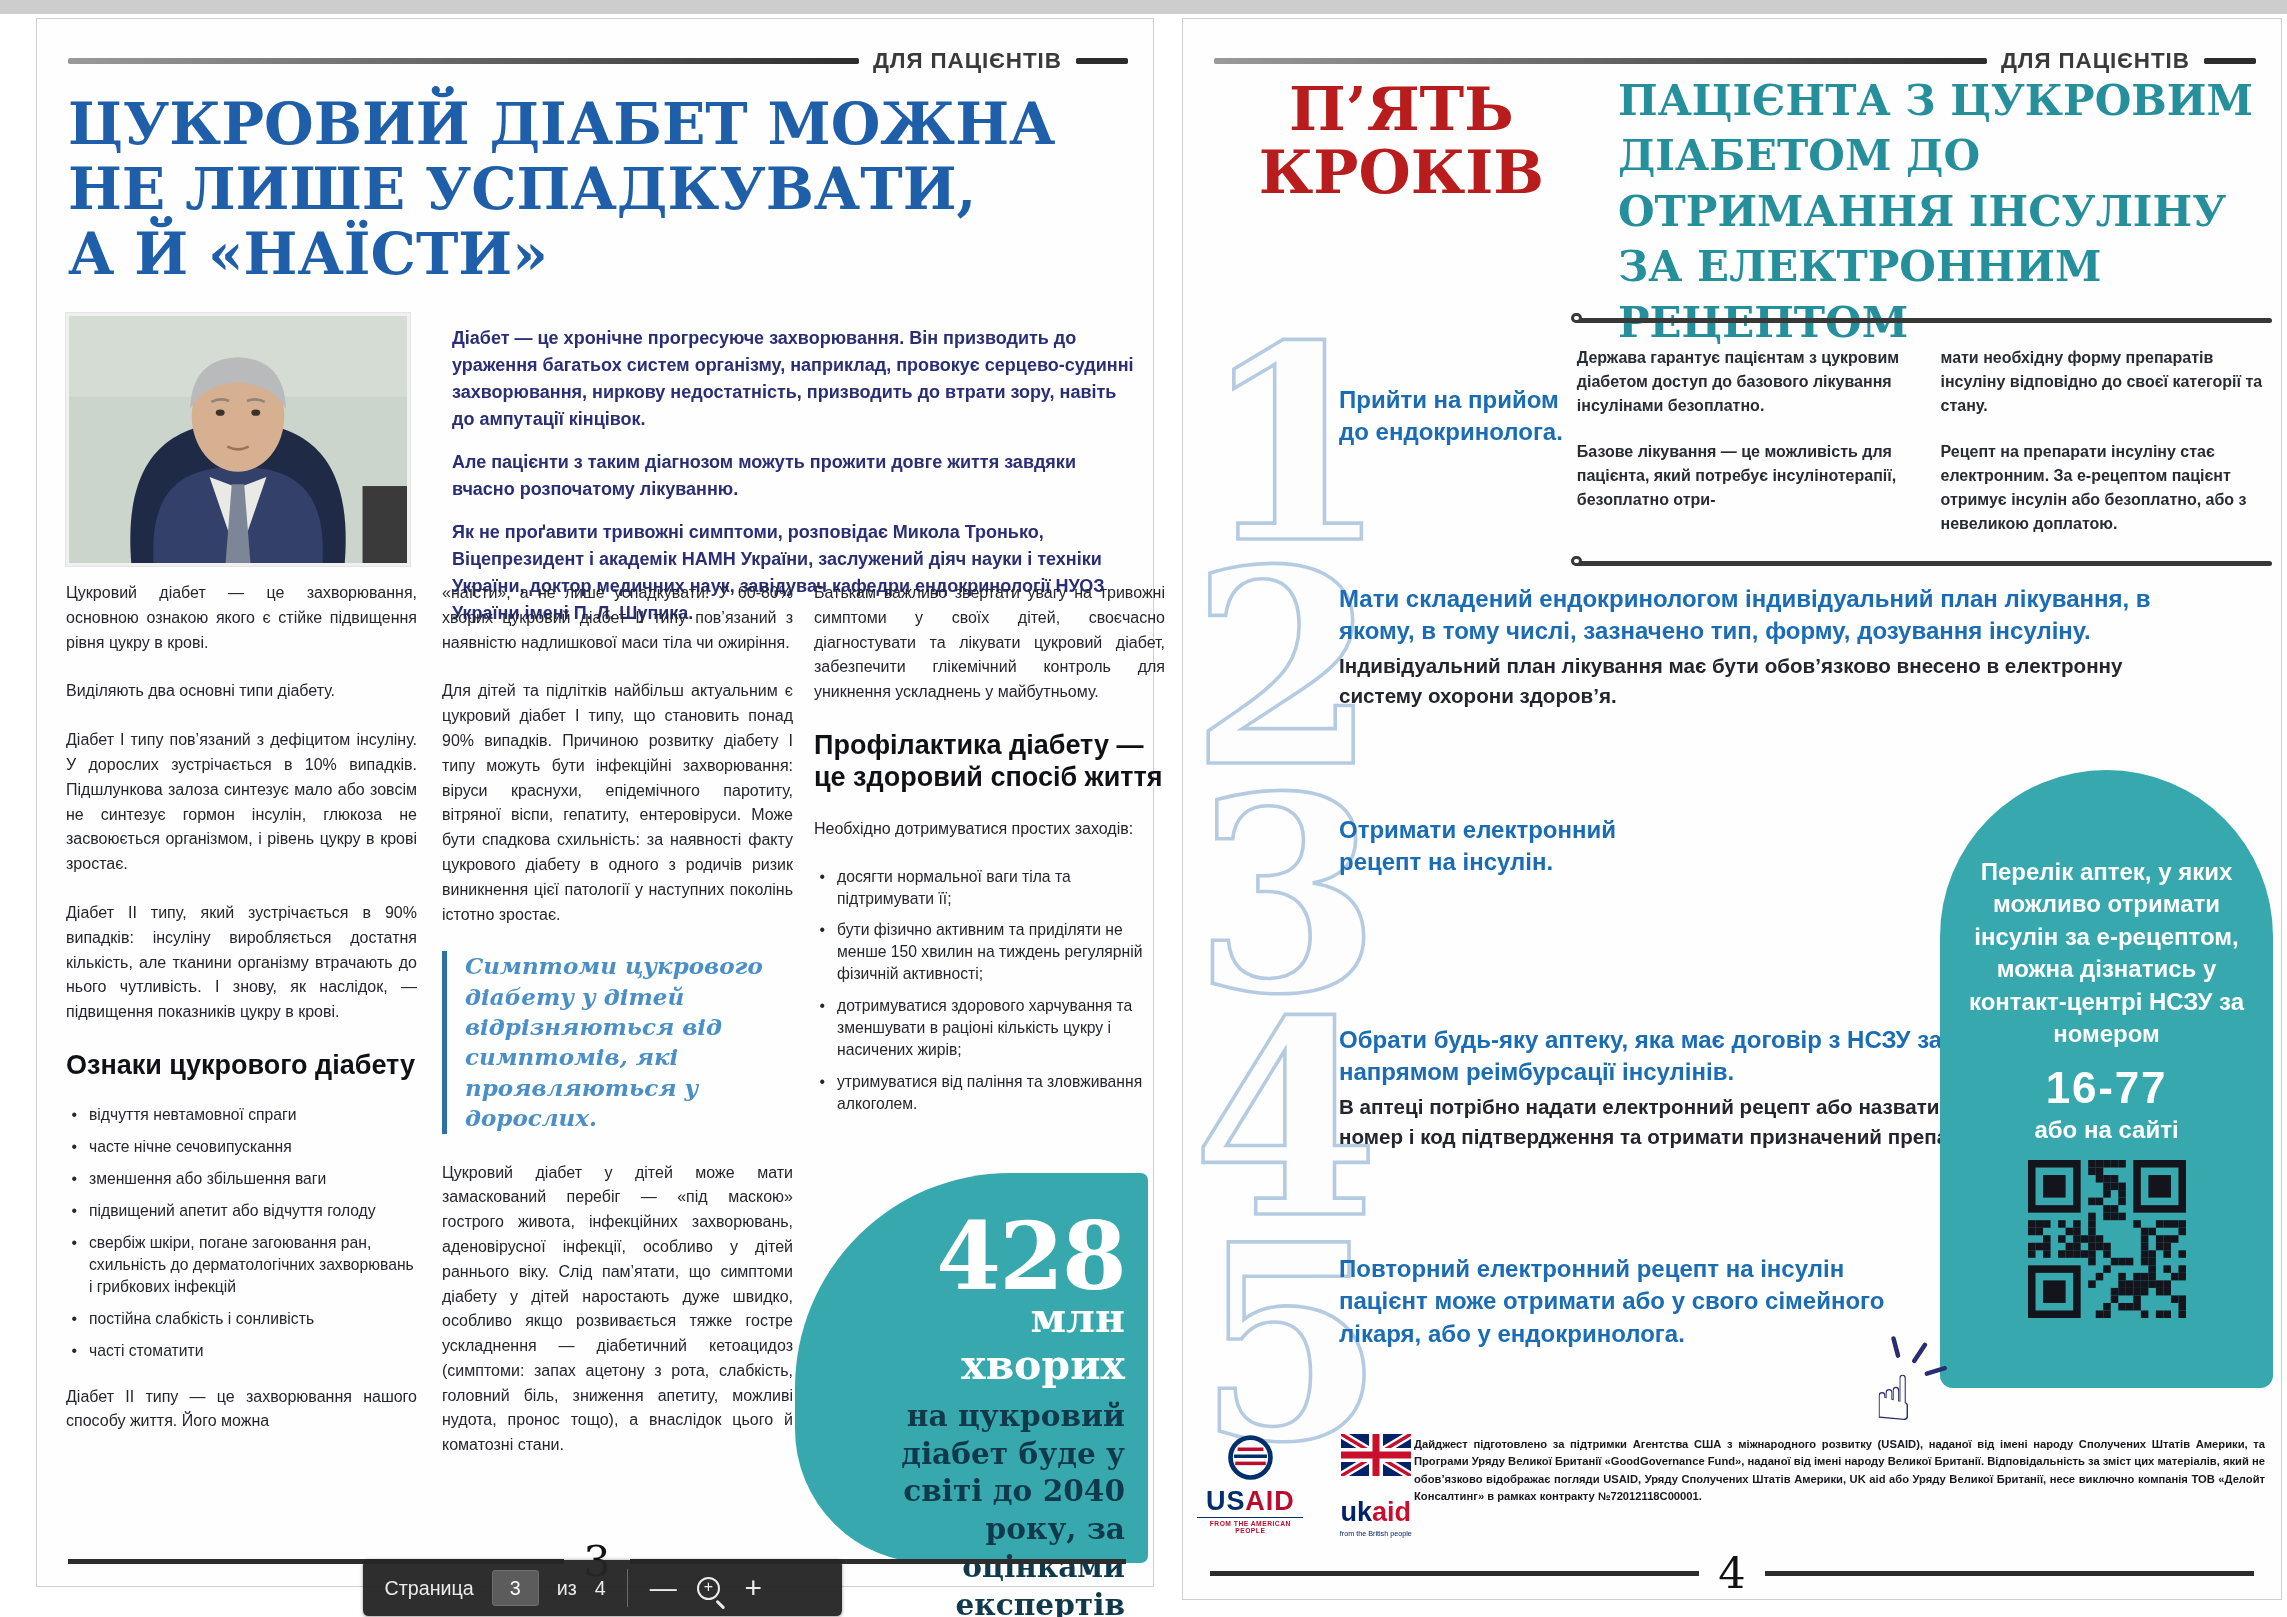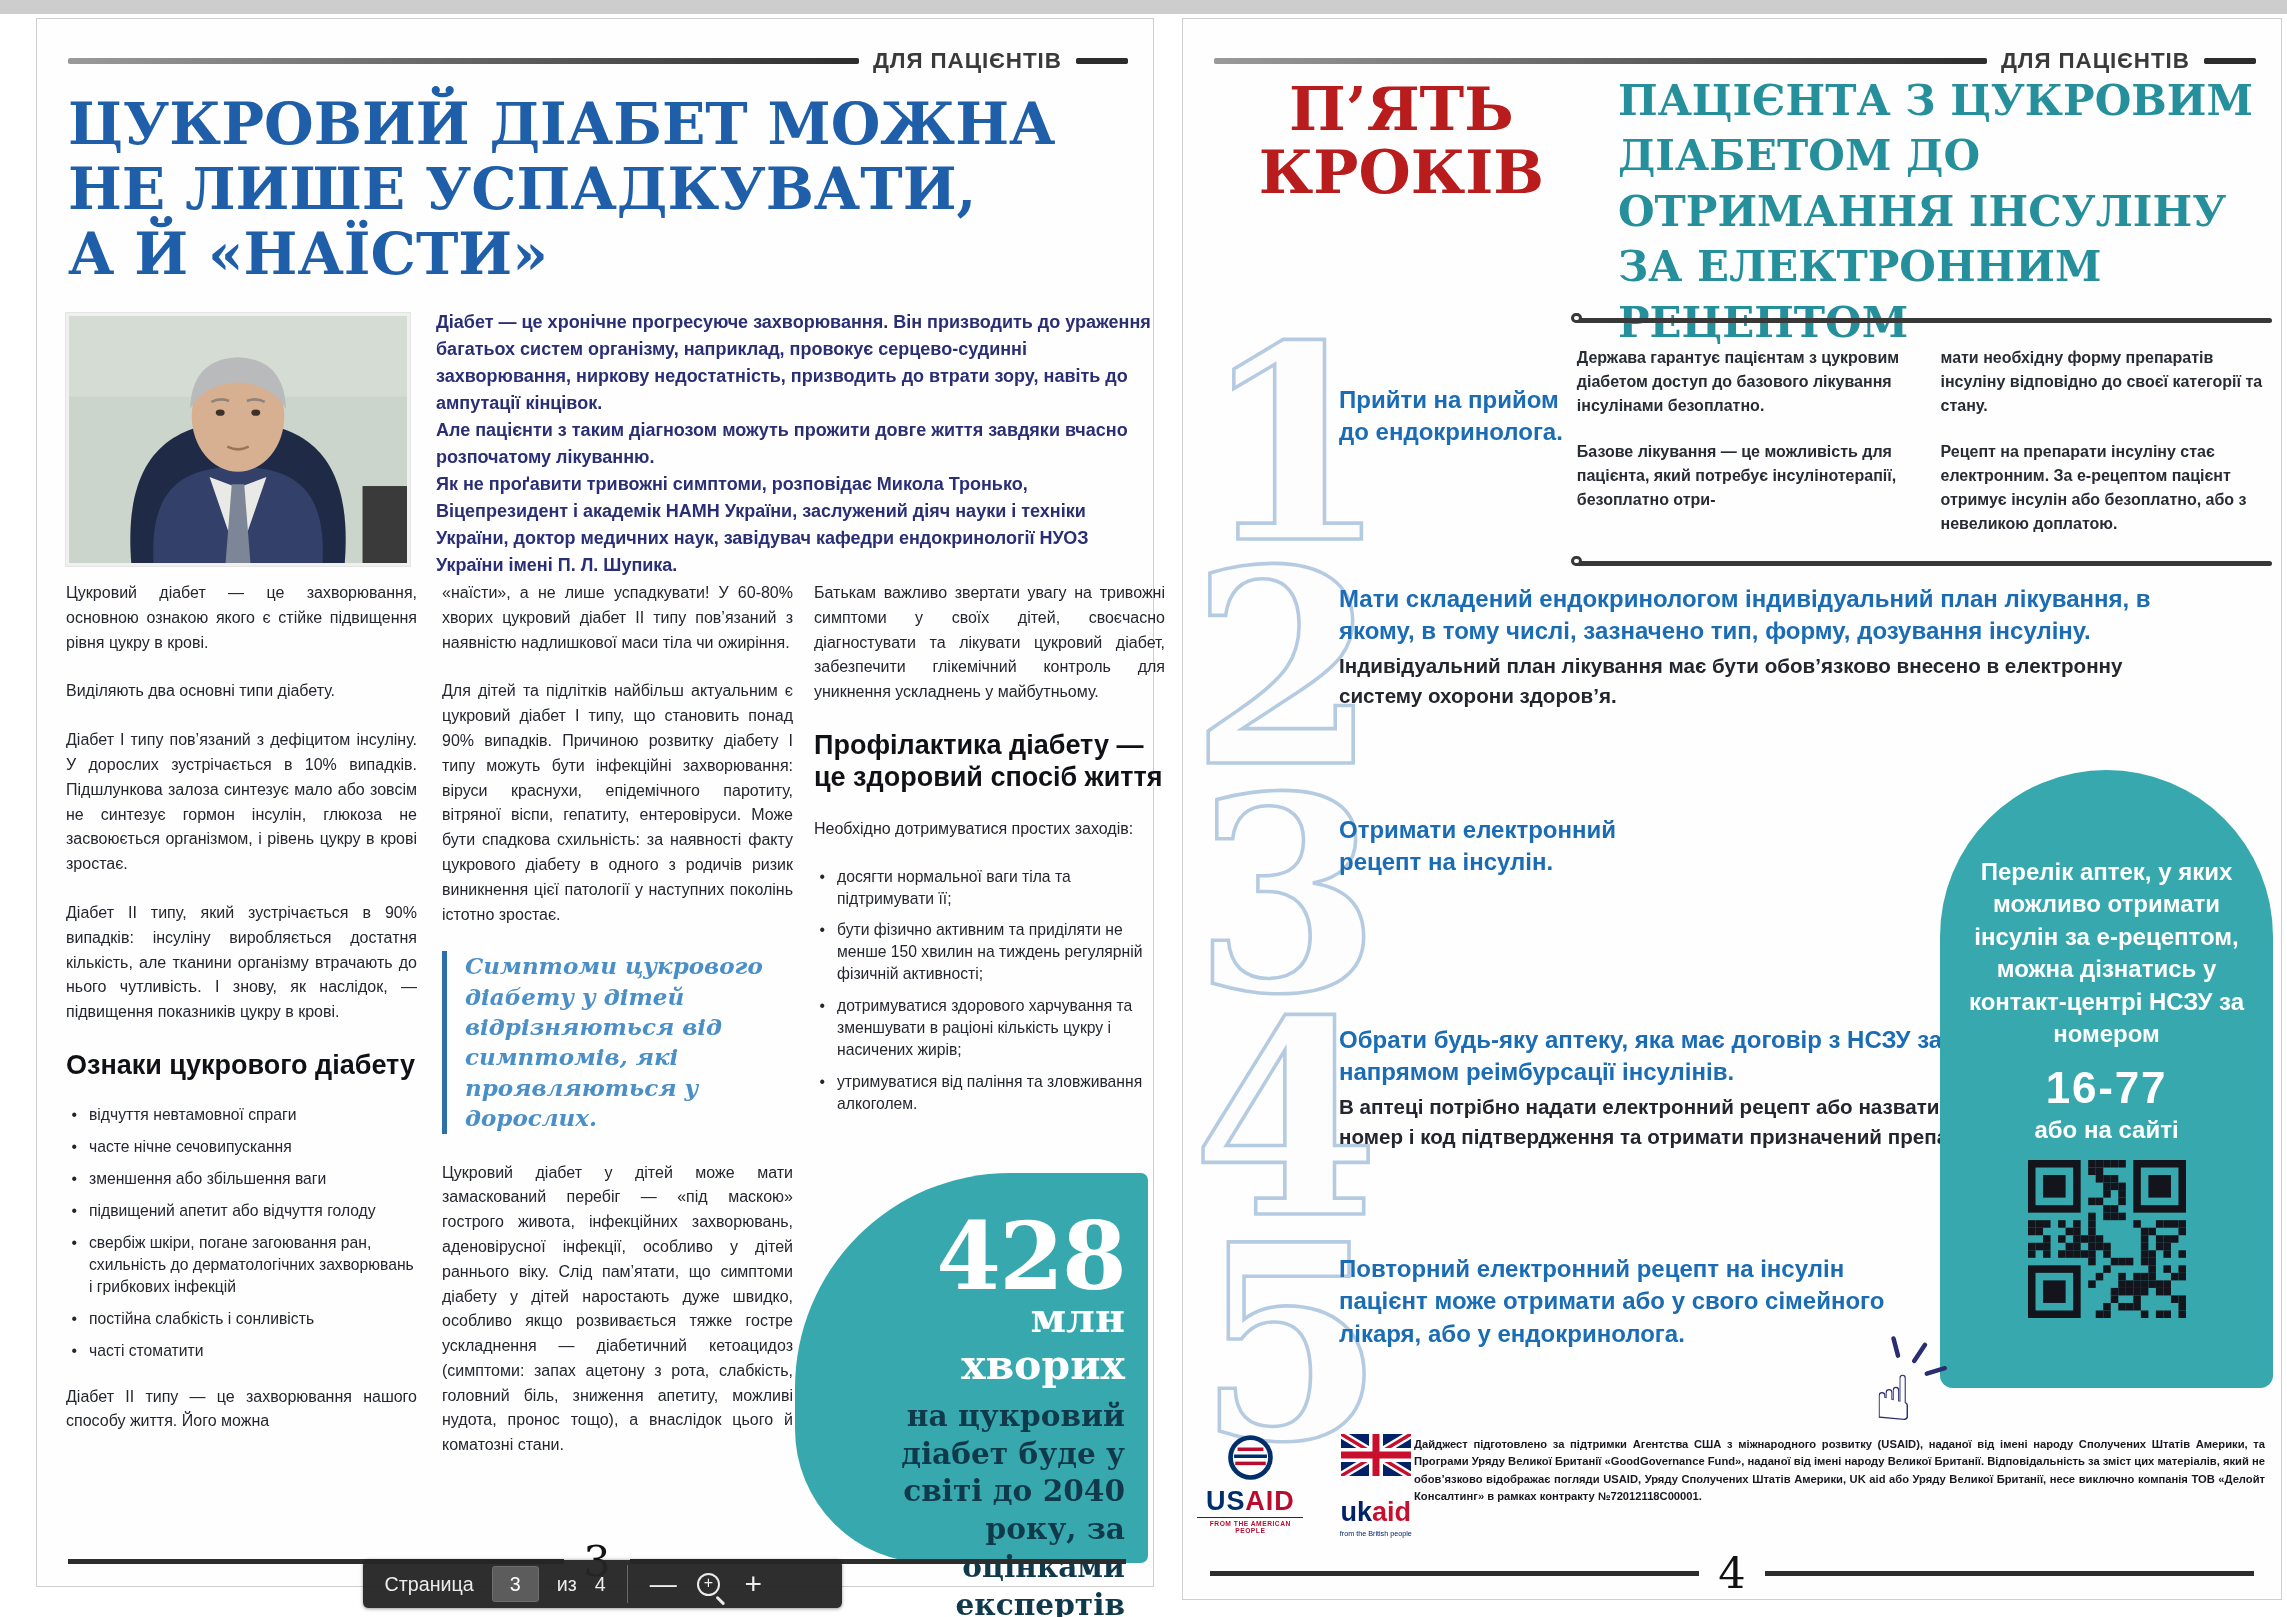--- a/index.html
+++ b/index.html
@@ -15,21 +15,21 @@
   
   .kicker-row { position:absolute; top:29px; left:31px; right:25px; display:flex; align-items:center; gap:14.3px; }
   .kicker-line { flex:1; height:6.3px; background:linear-gradient(to right,#9a9a9a,#2d2d2d); border-radius:1.8px; }
   .kicker-label { font-size:22.4px; font-weight:bold; color:#3a3a3a; letter-spacing:0.9px; white-space:nowrap; }
   .kicker-short { width:52px; height:6.3px; background:#2d2d2d; border-radius:1.8px; }
 
   
   .lp-title { position:absolute; left:31px; top:73px; width:1030px; font-family:"DejaVu Serif",serif; font-weight:bold; font-size:57px; line-height:1.14; color:#1f5fa9; }
   .lp-photo { position:absolute; left:29px; top:294px; width:344px; height:253px; border:3.6px solid #f0f0f0; box-shadow:0 0 0 0.9px #e2e2e2; background:#ccd6cc; }
   .lp-intro { position:absolute; left:399px; top:290px; width:722px; font-size:18px; font-weight:bold; color:#2a2e75; line-height:1.5; }
-  .lp-intro p { margin:0; }
+  .lp-intro p { margin:16px; }
 
   .col { position:absolute; top:562px; font-size:16px; line-height:1.55; color:#23262e; text-align:justify; }
   #col1 { left:29px;  width:351px; }
   #col2 { left:405px; width:351px; }
   #col3 { left:777px; width:351px; }
   .col p { margin-bottom:24px; }
 
   .col-heading { font-size:27px; font-weight:bold; color:#101116; line-height:1.2; text-align:left; margin:5.4px 0 23px; }
   .bullets { list-style:none; text-align:left; margin-bottom:23px; }
   .bullets li { position:relative; padding-left:23px; font-size:15.7px; line-height:1.4; margin-bottom:9.9px; }
@@ -79,21 +79,21 @@
   .logo-usaid .tagline { font-size:6.7px; font-weight:bold; color:#ba0c2f; letter-spacing:0.5px; margin-top:2.7px; border-top:1.8px solid #002f6c; padding-top:1.8px; }
   .logo-ukaid { width:95px; text-align:center; }
   .logo-ukaid .wordmark { font-size:27px; font-weight:bold; line-height:1; margin-top:20px; }
   .logo-ukaid .uk { color:#012169; } .logo-ukaid .aid { color:#C8102E; }
   .logo-ukaid .tagline { font-size:7.2px; font-weight:normal; color:#012169; margin-top:2.7px; }
 
   .disclaimer { position:absolute; left:231px; top:1417px; width:851px; font-size:11.2px; font-weight:bold; color:#17171f; line-height:1.55; text-align:justify; }
   #page-right .page-footer { left:27px; right:27px; top:1533px; }
 
   
-  .toolbar { position:absolute; left:363px; top:1560px; width:479px; height:48px; background:rgba(37,37,37,0.96); border-radius:5.4px; display:flex; align-items:center; gap:18px; padding:0 21.5px; color:#ececec; font-size:19.7px; z-index:10; box-shadow:0 0.9px 3.6px rgba(0,0,0,.4); }
+  .toolbar { position:absolute; left:363px; top:1560px; width:479px; height:56px; background:rgba(37,37,37,0.96); border-radius:5.4px; display:flex; align-items:center; gap:18px; padding:0 21.5px; color:#ececec; font-size:19.7px; z-index:10; box-shadow:0 0.9px 3.6px rgba(0,0,0,.4); }
   .tb-page-box { width:47px; height:36px; background:#5c5c5c; border:0.9px solid #6e6e6e; border-radius:2.7px; color:#fff; text-align:center; line-height:34px; font-size:19.7px; }
   .tb-sep { width:0.9px; height:38px; background:#6a6a6a; margin:0 3.6px; }
   .tb-btn { cursor:pointer; user-select:none; display:flex; align-items:center; justify-content:center; min-width:27px; }
   .tb-minus { font-size:27px; line-height:1; }
   .tb-plus  { font-size:30px; line-height:1; }
   .zoom-glass { position:relative; width:23px; height:23px; border:2.7px solid #ececec; border-radius:50%; }
   .zoom-glass::before { content:"+"; position:absolute; left:50%; top:50%; transform:translate(-50%,-54%); font-size:16px; color:#ececec; }
   .zoom-glass::after { content:""; position:absolute; right:-8px; bottom:-8px; width:10.7px; height:2.7px; background:#ececec; transform:rotate(45deg); border-radius:1.8px; }
 </style>
 </head>

